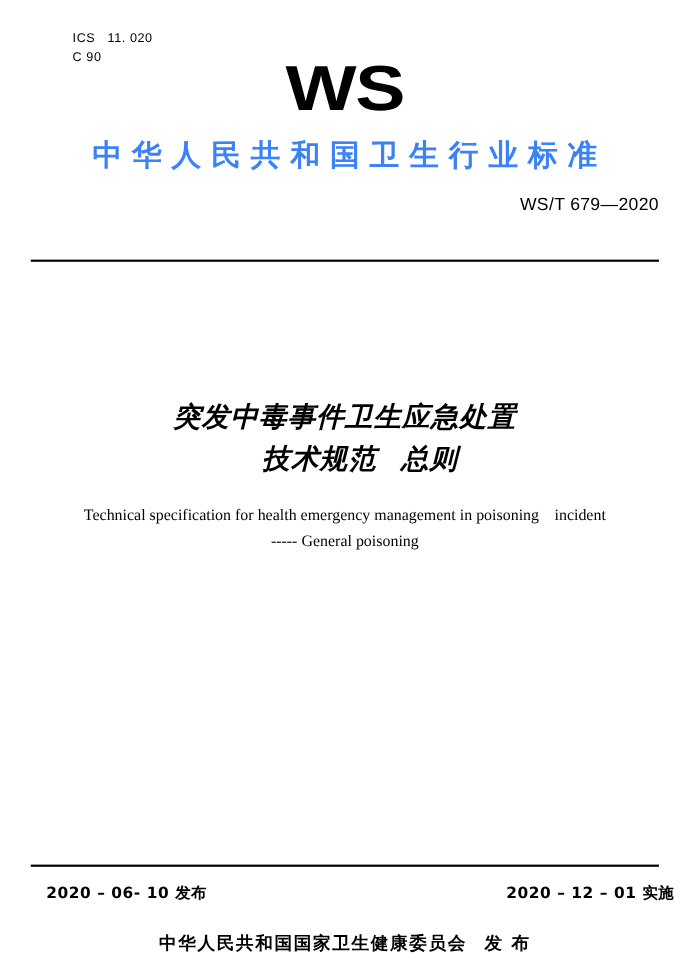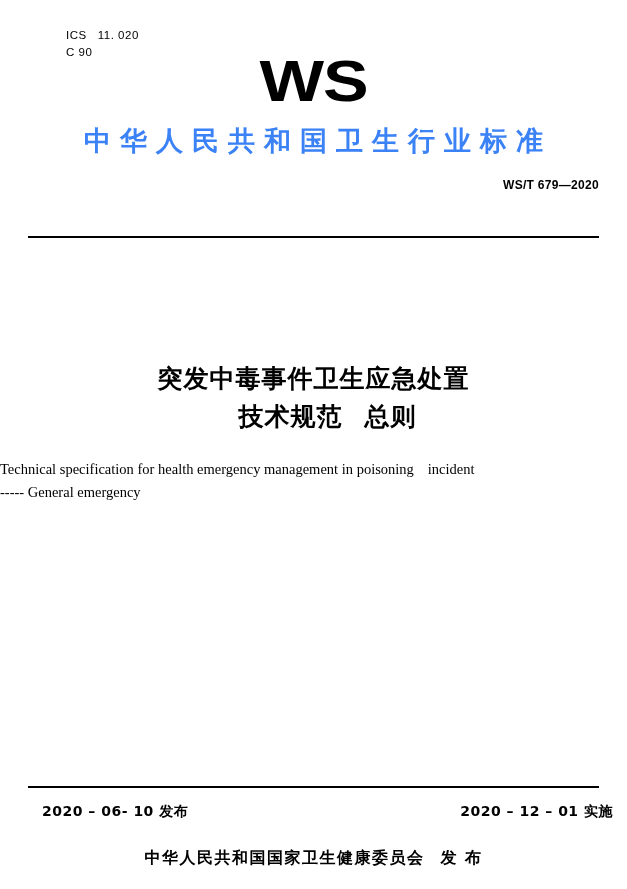--- a/index.html
+++ b/index.html
@@ -66,22 +66,22 @@
     text-indent: 9px;
     color: #3b82f6;
   }
 
   
   .std-number {
     position: absolute;
     right: 28px;
     top: 178px;
     font-family: "Liberation Sans", sans-serif;
-    font-weight: bold;
-    font-size: 12px;
+    font-weight: normal;
+    font-size: 16px;
     letter-spacing: 0.3px;
     margin-left: 36px;
   }
 
   
   .rule-top {
     position: absolute;
     left: 28px;
     right: 28px;
     top: 236px;
@@ -102,34 +102,35 @@
     position: absolute;
     left: 0;
     right: 0;
     top: 360px;
     text-align: center;
     font-family: "DejaVu Sans", "Liberation Sans", sans-serif;
     font-weight: bold;
     font-size: 25px;
     line-height: 38px;
     letter-spacing: 1px;
+    font-style: italic;
   }
   .doc-title .l2 {
     letter-spacing: 1px;
     margin-left: 28px;
   }
   .doc-title .gap { display: inline-block; width: 22px; }
 
   
   .doc-title-en {
     position: absolute;
     left: 0;
     right: 0;
     top: 458px;
-    text-align: left;
+    text-align: center;
     font-family: "Liberation Serif", serif;
     font-size: 14.5px;
     line-height: 23px;
     color: #000;
   }
   .doc-title-en .en-gap { display: inline-block; width: 14px; }
 
   
   .footer-left {
     position: absolute;
@@ -183,21 +184,21 @@
 
   <div class="rule-top"></div>
 
   <div class="doc-title">
     <div class="l1">突发中毒事件卫生应急处置</div>
     <div class="l2"><span>技术规范</span><span class="gap"></span><span>总则</span></div>
   </div>
 
   <div class="doc-title-en">
     <div><span>Technical specification for health emergency management in poisoning</span><span class="en-gap"></span><span>incident</span></div>
-    <div>----- General emergency</div>
+    <div>----- General poisoning</div>
   </div>
 
   <div class="rule-bottom"></div>
 
   <div class="footer-left">2020 – 06- 10 发布</div>
   <div class="footer-right">2020 – 12 – 01 实施</div>
 
   <div class="issuer"><span>中华人民共和国国家卫生健康委员会</span><span class="issuer-gap"></span><span>发 布</span></div>
 
 </div>

